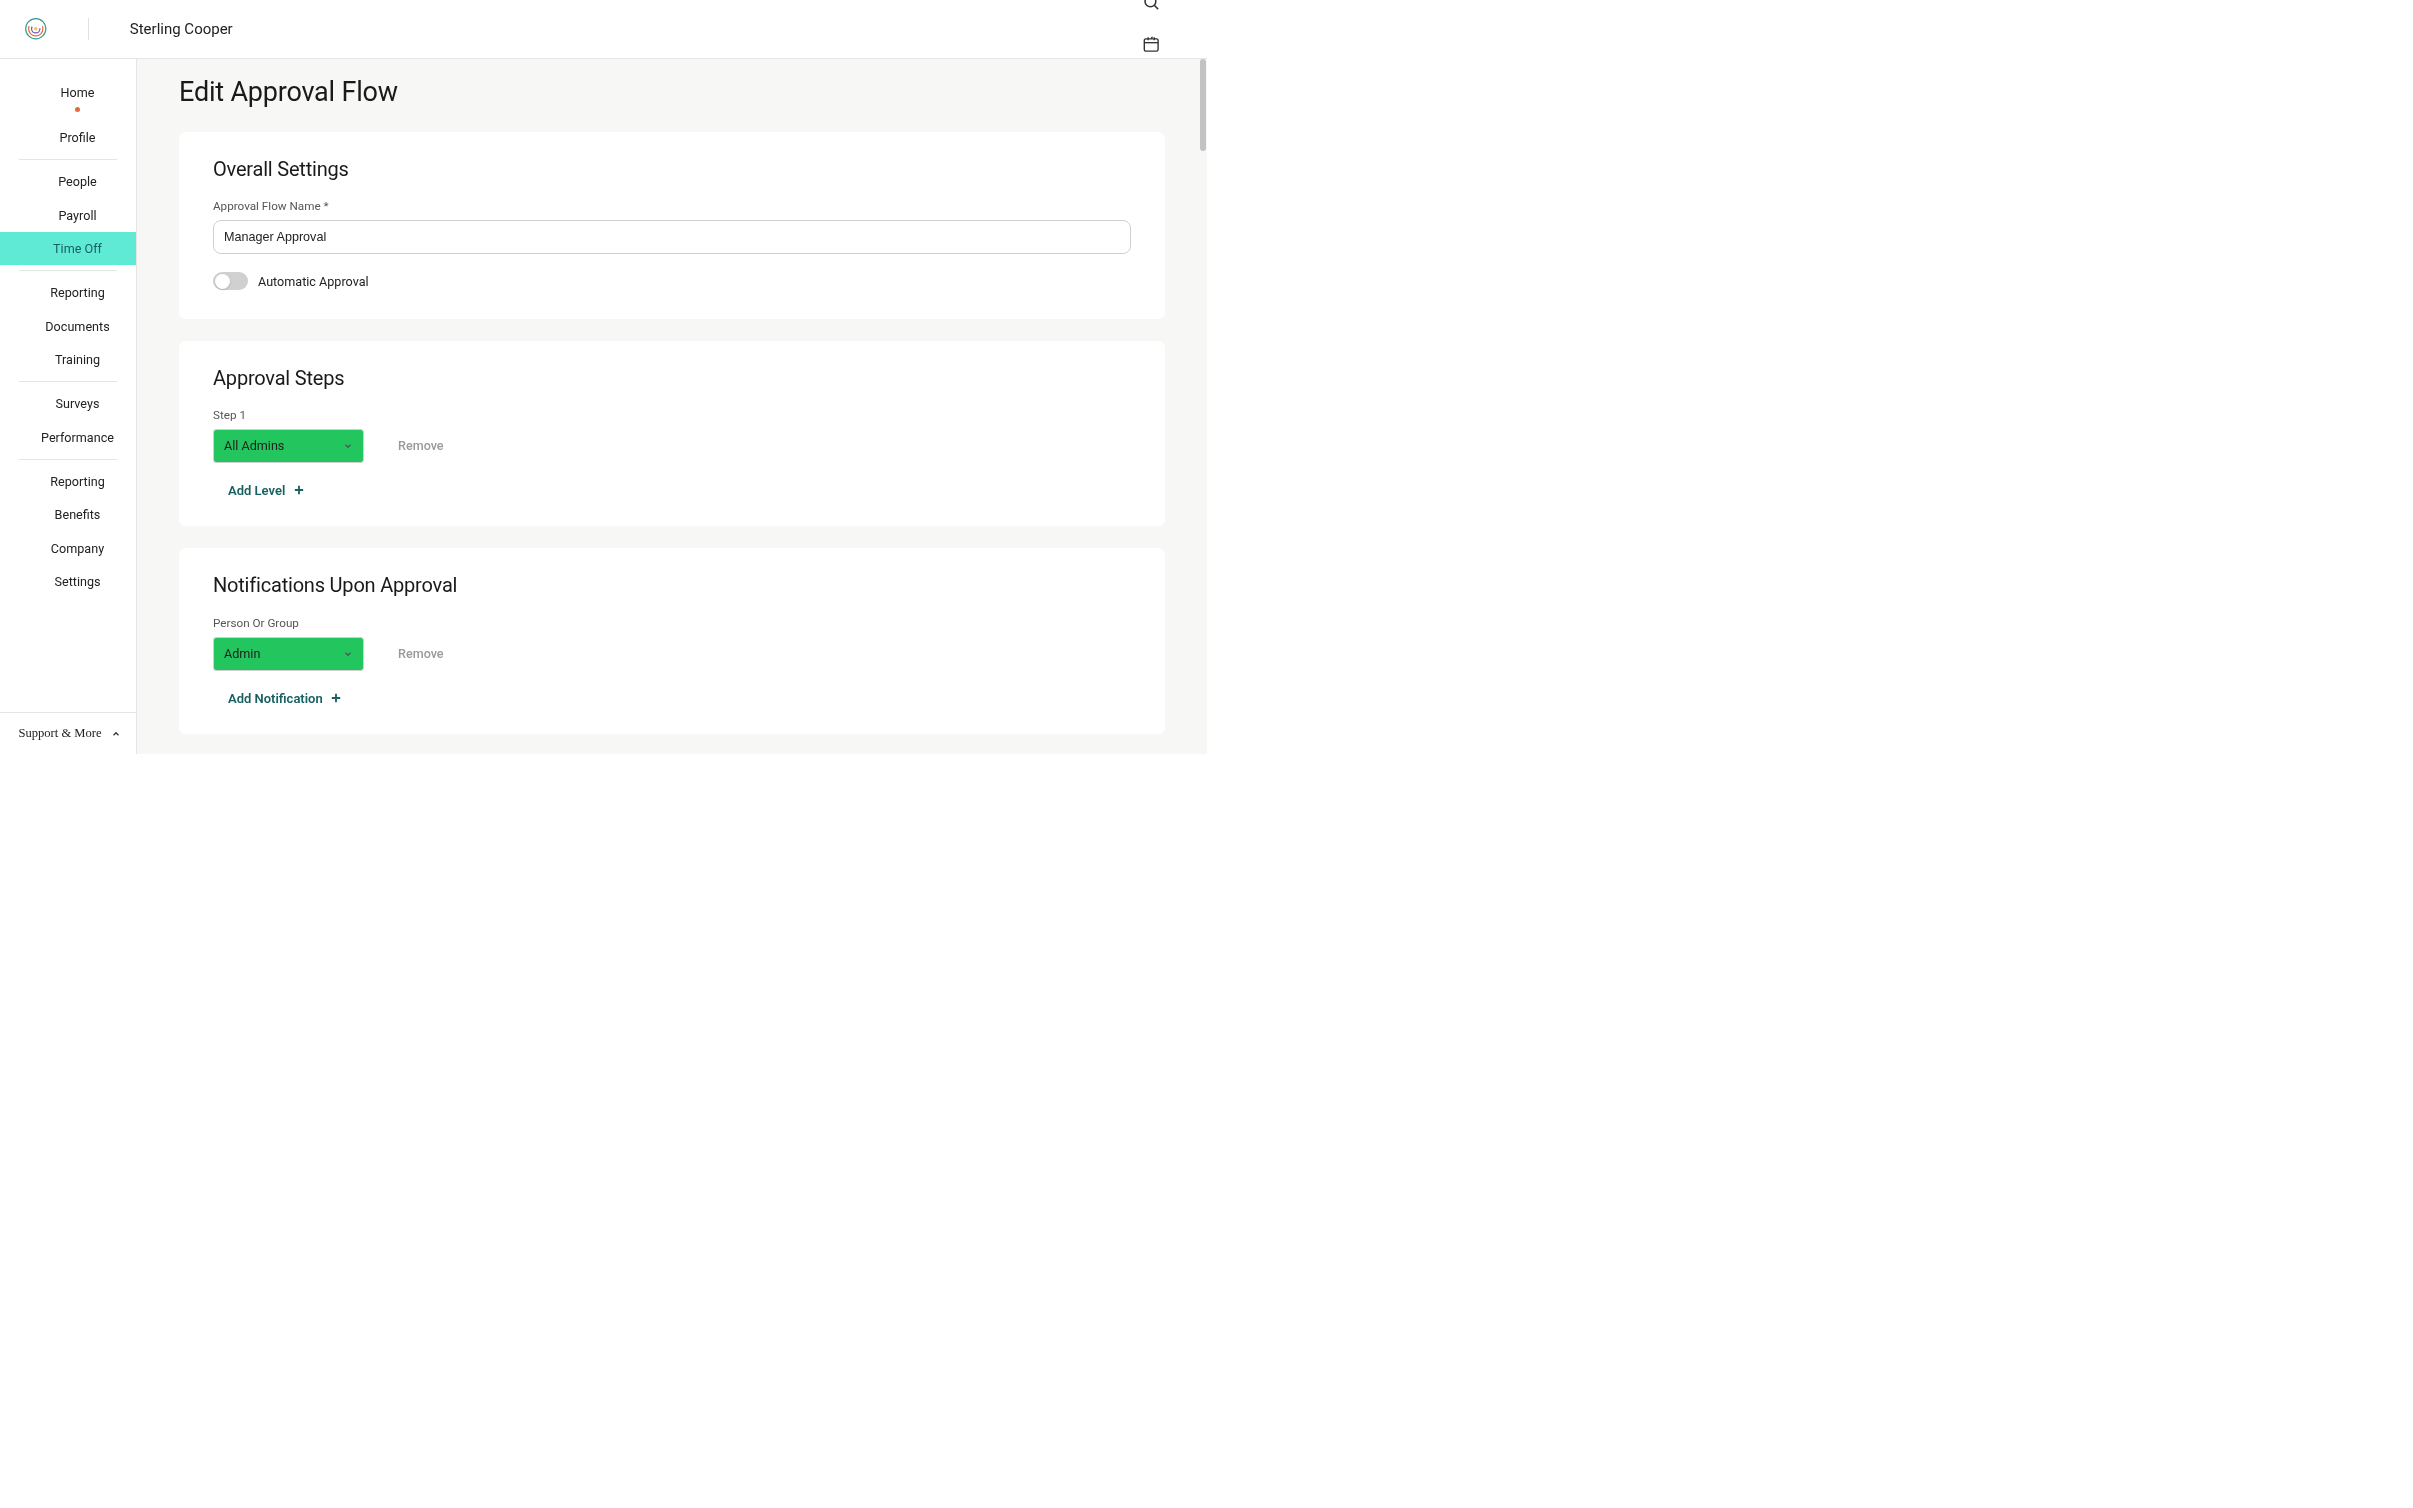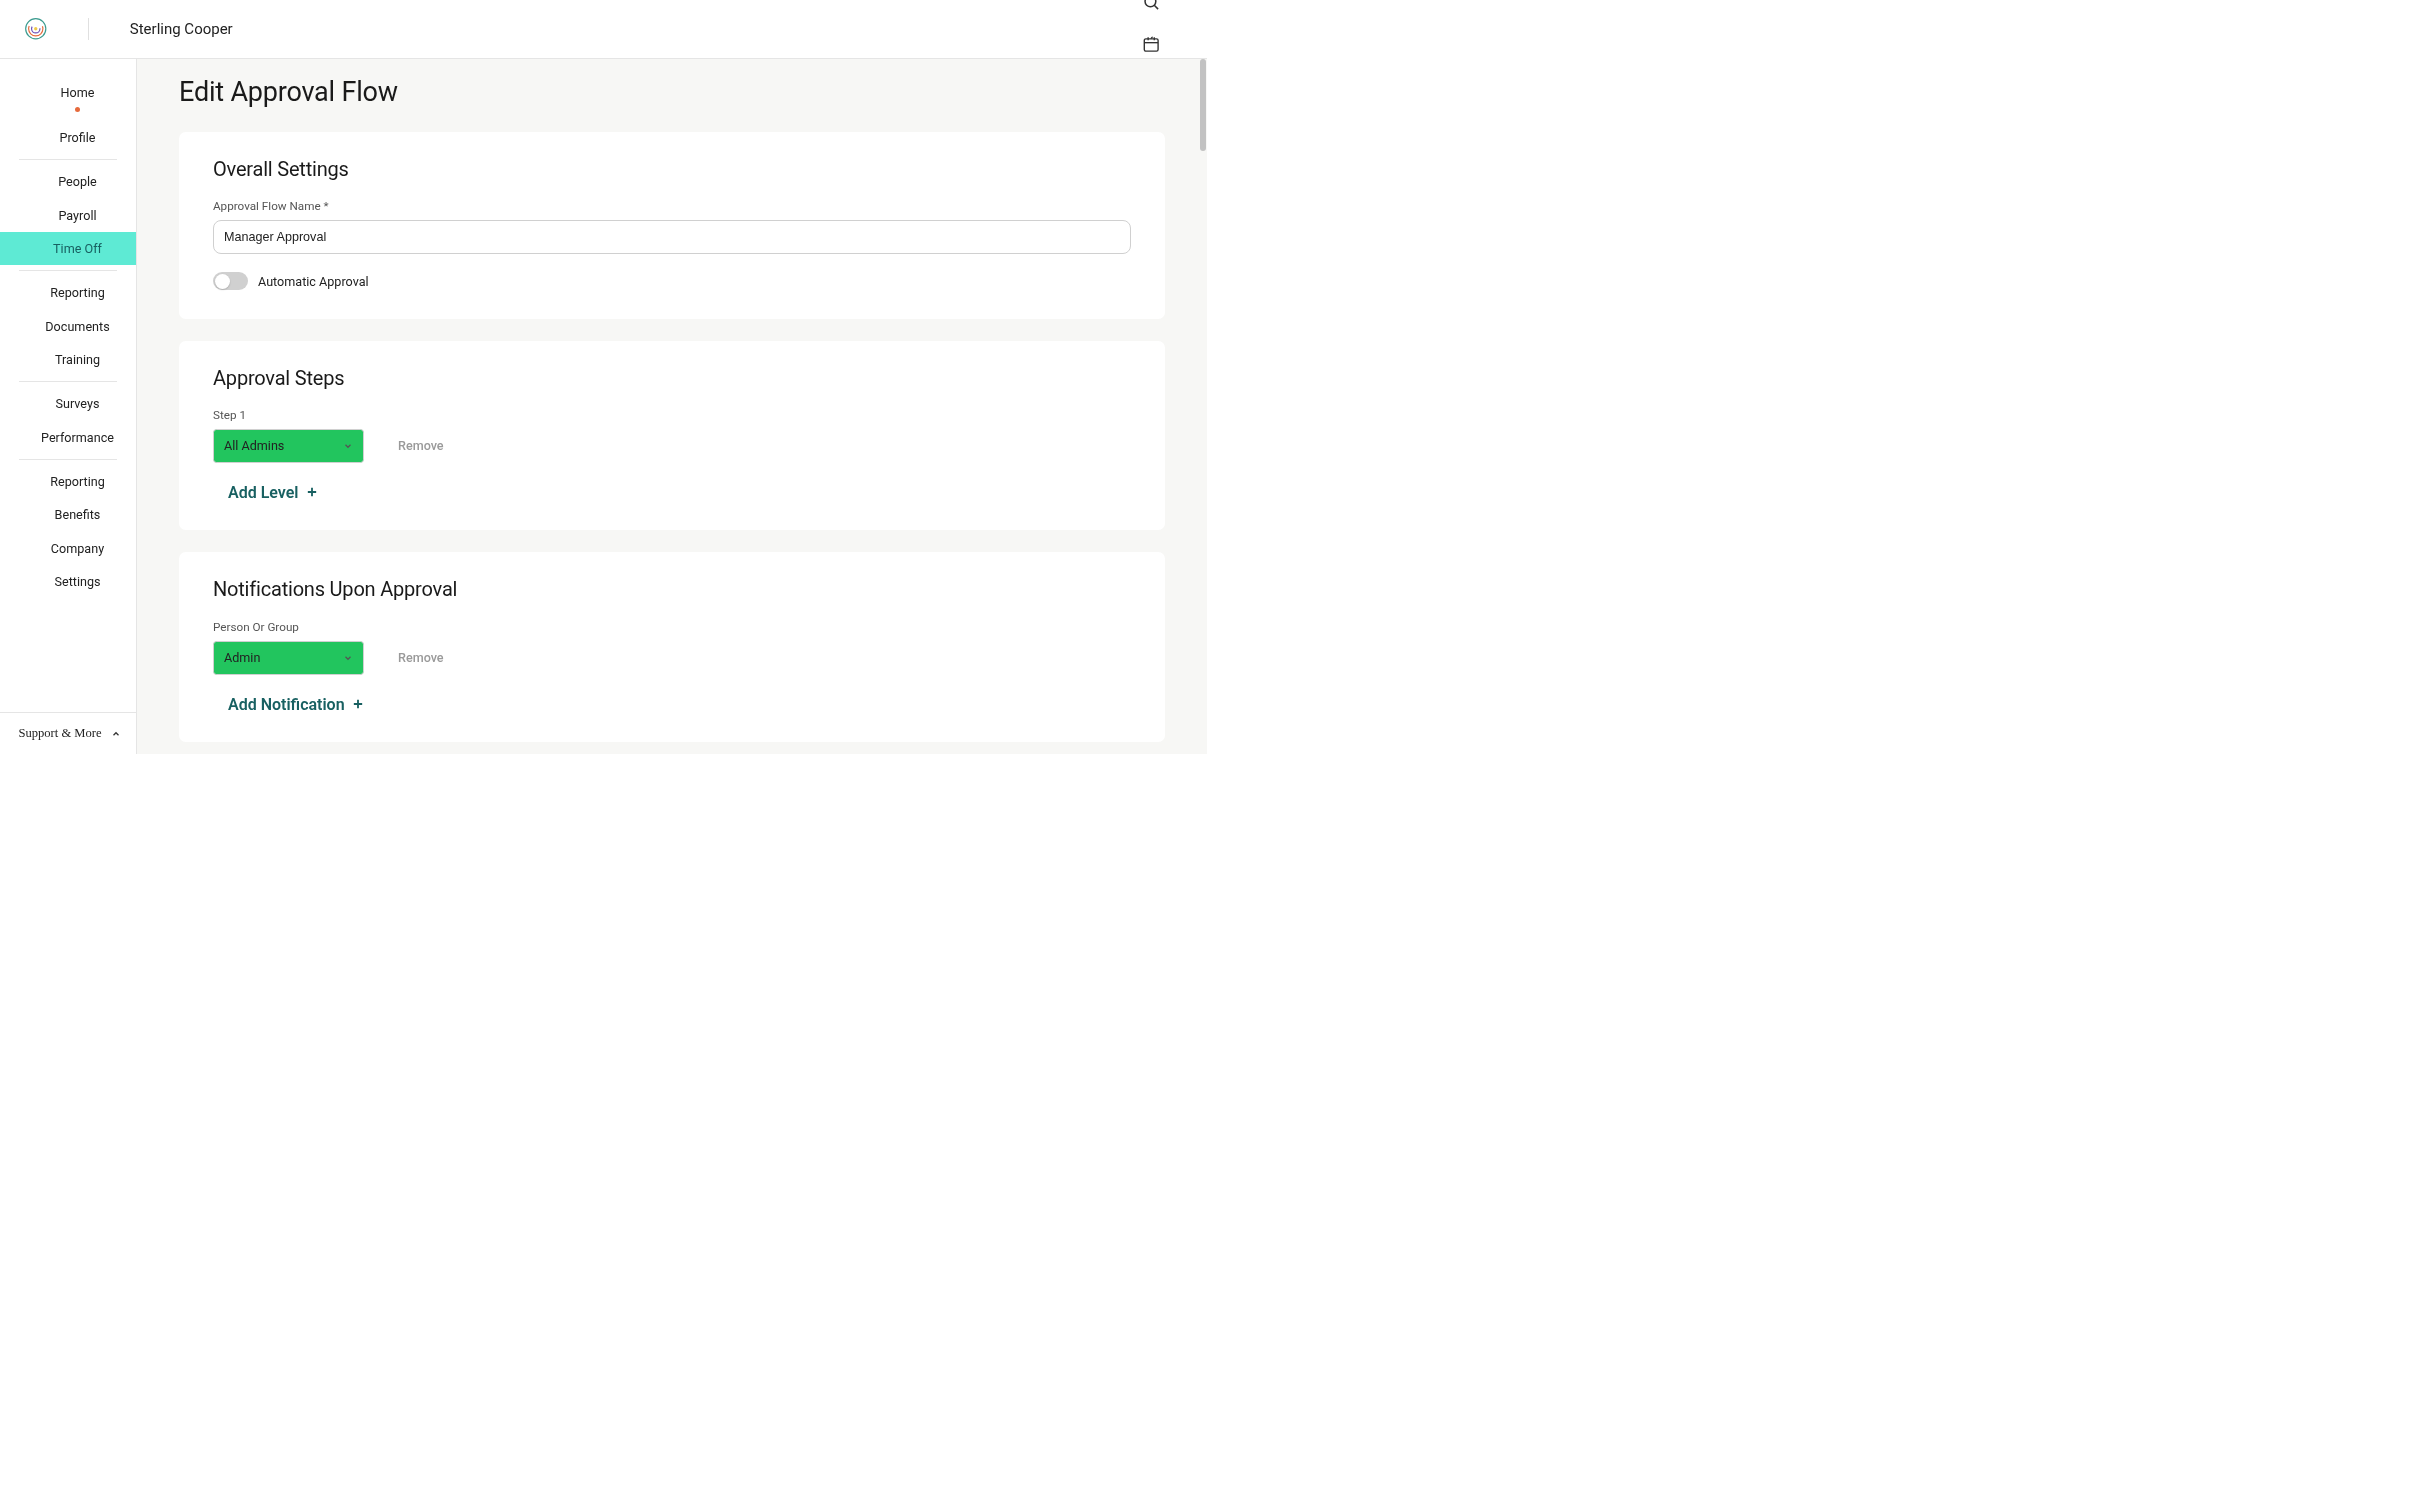--- a/index.html
+++ b/index.html
@@ -47,21 +47,21 @@
 .toggle-row { display: flex; align-items: center; gap: 10px; margin-top: 18.4px; }
 .toggle { width: 35px; height: 18.4px; background: #d0d0d0; border-radius: 9.2px; position: relative; cursor: pointer; }
 .toggle-knob { position: absolute; left: 1.7px; top: 1.7px; width: 15px; height: 15px; background: #fff; border-radius: 50%; box-shadow: 0 0.8px 1.7px rgba(0,0,0,0.2); }
 .toggle-label { font-size: 12.6px; color: #222; }
 
 .step-label { font-size: 11.7px; color: #555; margin-bottom: 6.7px; }
 .select-row { display: flex; align-items: center; gap: 34px; }
 .select { width: 151px; height: 34px; border: 0.8px solid #d0d0d0; border-radius: 3.4px; padding: 0 10px; display: flex; align-items: center; justify-content: space-between; font-size: 12.6px; color: #222; cursor: pointer; background: #22c55e; }
 .remove-btn { font-size: 12.6px; color: #9a9a9a; cursor: pointer; font-weight: 500; }
 
-.add-link { display: flex; align-items: center; gap: 8.4px; color: #186061; font-size: 16px; font-weight: 600; margin-top: 20px; margin-left: 15px; cursor: pointer; }
+.add-link { display: flex; align-items: center; gap: 8.4px; color: #186061; font-size: 13px; font-weight: 600; margin-top: 20px; margin-left: 15px; cursor: pointer; }
 .plus-icon { width: 10px; height: 10px; }
 
 .scrollbar-mock { position: absolute; right: 0.8px; top: 0; width: 8.4px; height: 100%; }
 .scroll-thumb { position: absolute; right: 0; top: 0; width: 6.7px; height: 92px; background: #c2c2c2; border-radius: 3.4px; }
 </style>
 </head>
 <body>
 
 <div class="header">
   <div class="logo">

